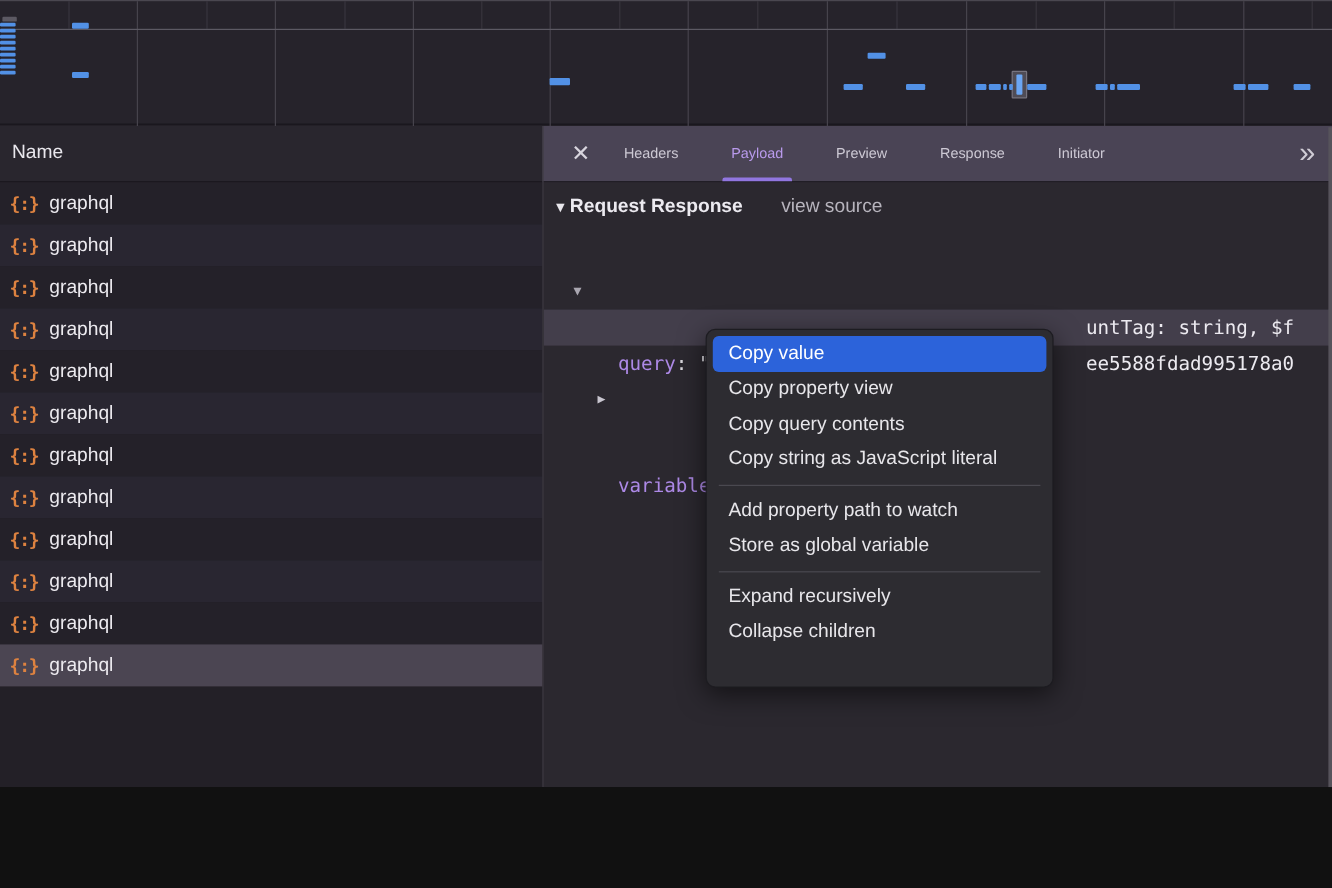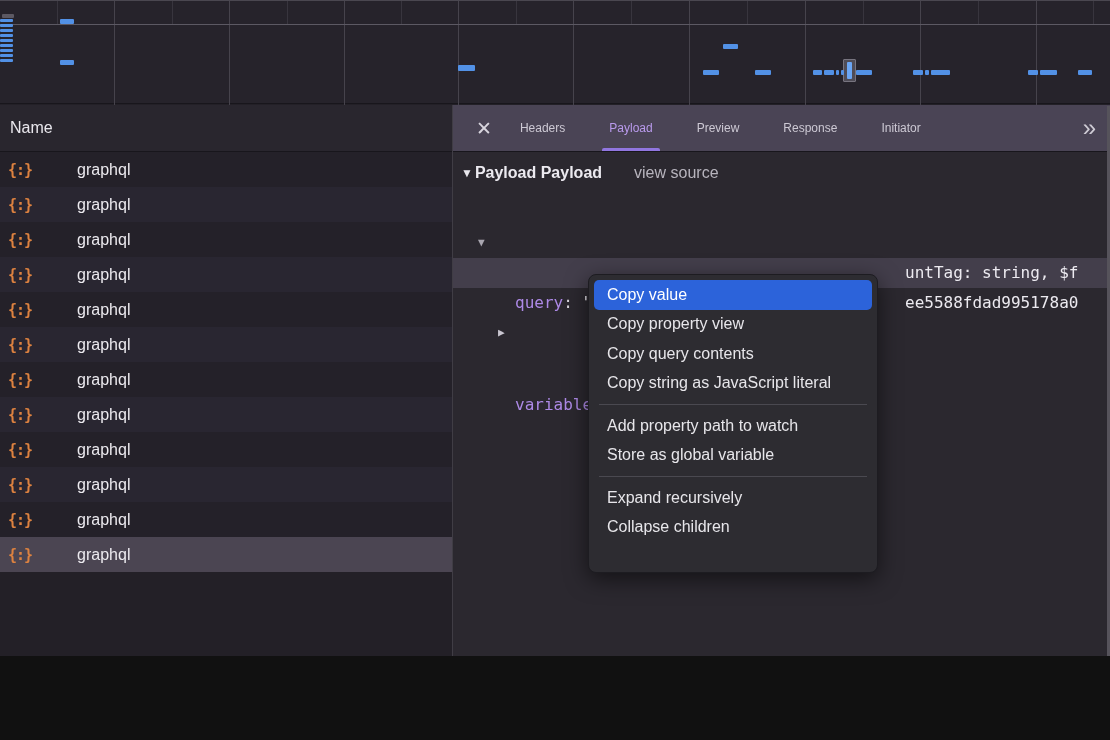--- a/index.html
+++ b/index.html
@@ -34,21 +34,21 @@
   .overflow{ margin-left:auto; margin-right:16px; color:#cfccd5; font-size:24px; line-height:1; letter-spacing:-2px; }
 
   
   .list{ position:absolute; left:0; top:152px; width:452px; height:530px; background:#232027; }
   .row{ display:flex; align-items:center; height:35px; padding-left:8px; }
   .row.odd{ background:#242129; }
   .row.even{ background:#292631; }
   .row.selected{ background:#4b4552; }
   .json-icon{ font-family:"DejaVu Sans Mono", monospace; color:#dd8240; font-weight:bold;
               font-size:15px; letter-spacing:-1px; margin-right:9px; }
-  .row-label{ color:#eceaef; font-size:16px;margin-left:36px; }
+  .row-label{ color:#eceaef; font-size:16px; }
 
   
   .v-divider{ position:absolute; left:452px; top:105px; width:1px; height:632px; background:#403d45; }
   .footer-line{ position:absolute; left:0; top:682px; width:1110px; height:1px; background:#5c5963; }
   .footer{ position:absolute; left:0; top:683px; width:1110px; height:54px; background:#242128; }
   .bottom-strip{ position:absolute; left:0; top:737px; width:1110px; height:3px; background:#0d0c0f; }
   .right-edge{ position:absolute; left:1107px; top:106px; width:3px; height:631px; background:#56535b; }
 
   
   .detail{ position:absolute; left:453px; top:152px; width:657px; height:530px; background:#2b282f; overflow:hidden; }
@@ -206,21 +206,21 @@
       </div>
       <div class="row selected">
         <span class="json-icon">{:}</span>
         <span class="row-label">graphql</span>
       </div>
     </div>
 
   <div class="detail">
     <div class="section-head">
       <span class="tri-big">▼</span>
-      <span class="section-title">Payload Payload</span>
+      <span class="section-title">Request Response</span>
       <span class="view-source">view source</span>
     </div>
 
     <div class="prow mono" style="top:46px;">
       <span class="tri" style="left:25px;">▼</span>
       <span class="plain" style="position:absolute; left:45px;">{operationName: "ipFlowTimeseries", variables: {accountT</span>
     </div>
 
     <div class="prow mono" style="top:76px;">
       <span style="position:absolute; left:62px;"><span class="k">operationName</span><span class="plain">: </span><span class="s">"ipFlowTimeseries"</span></span>

